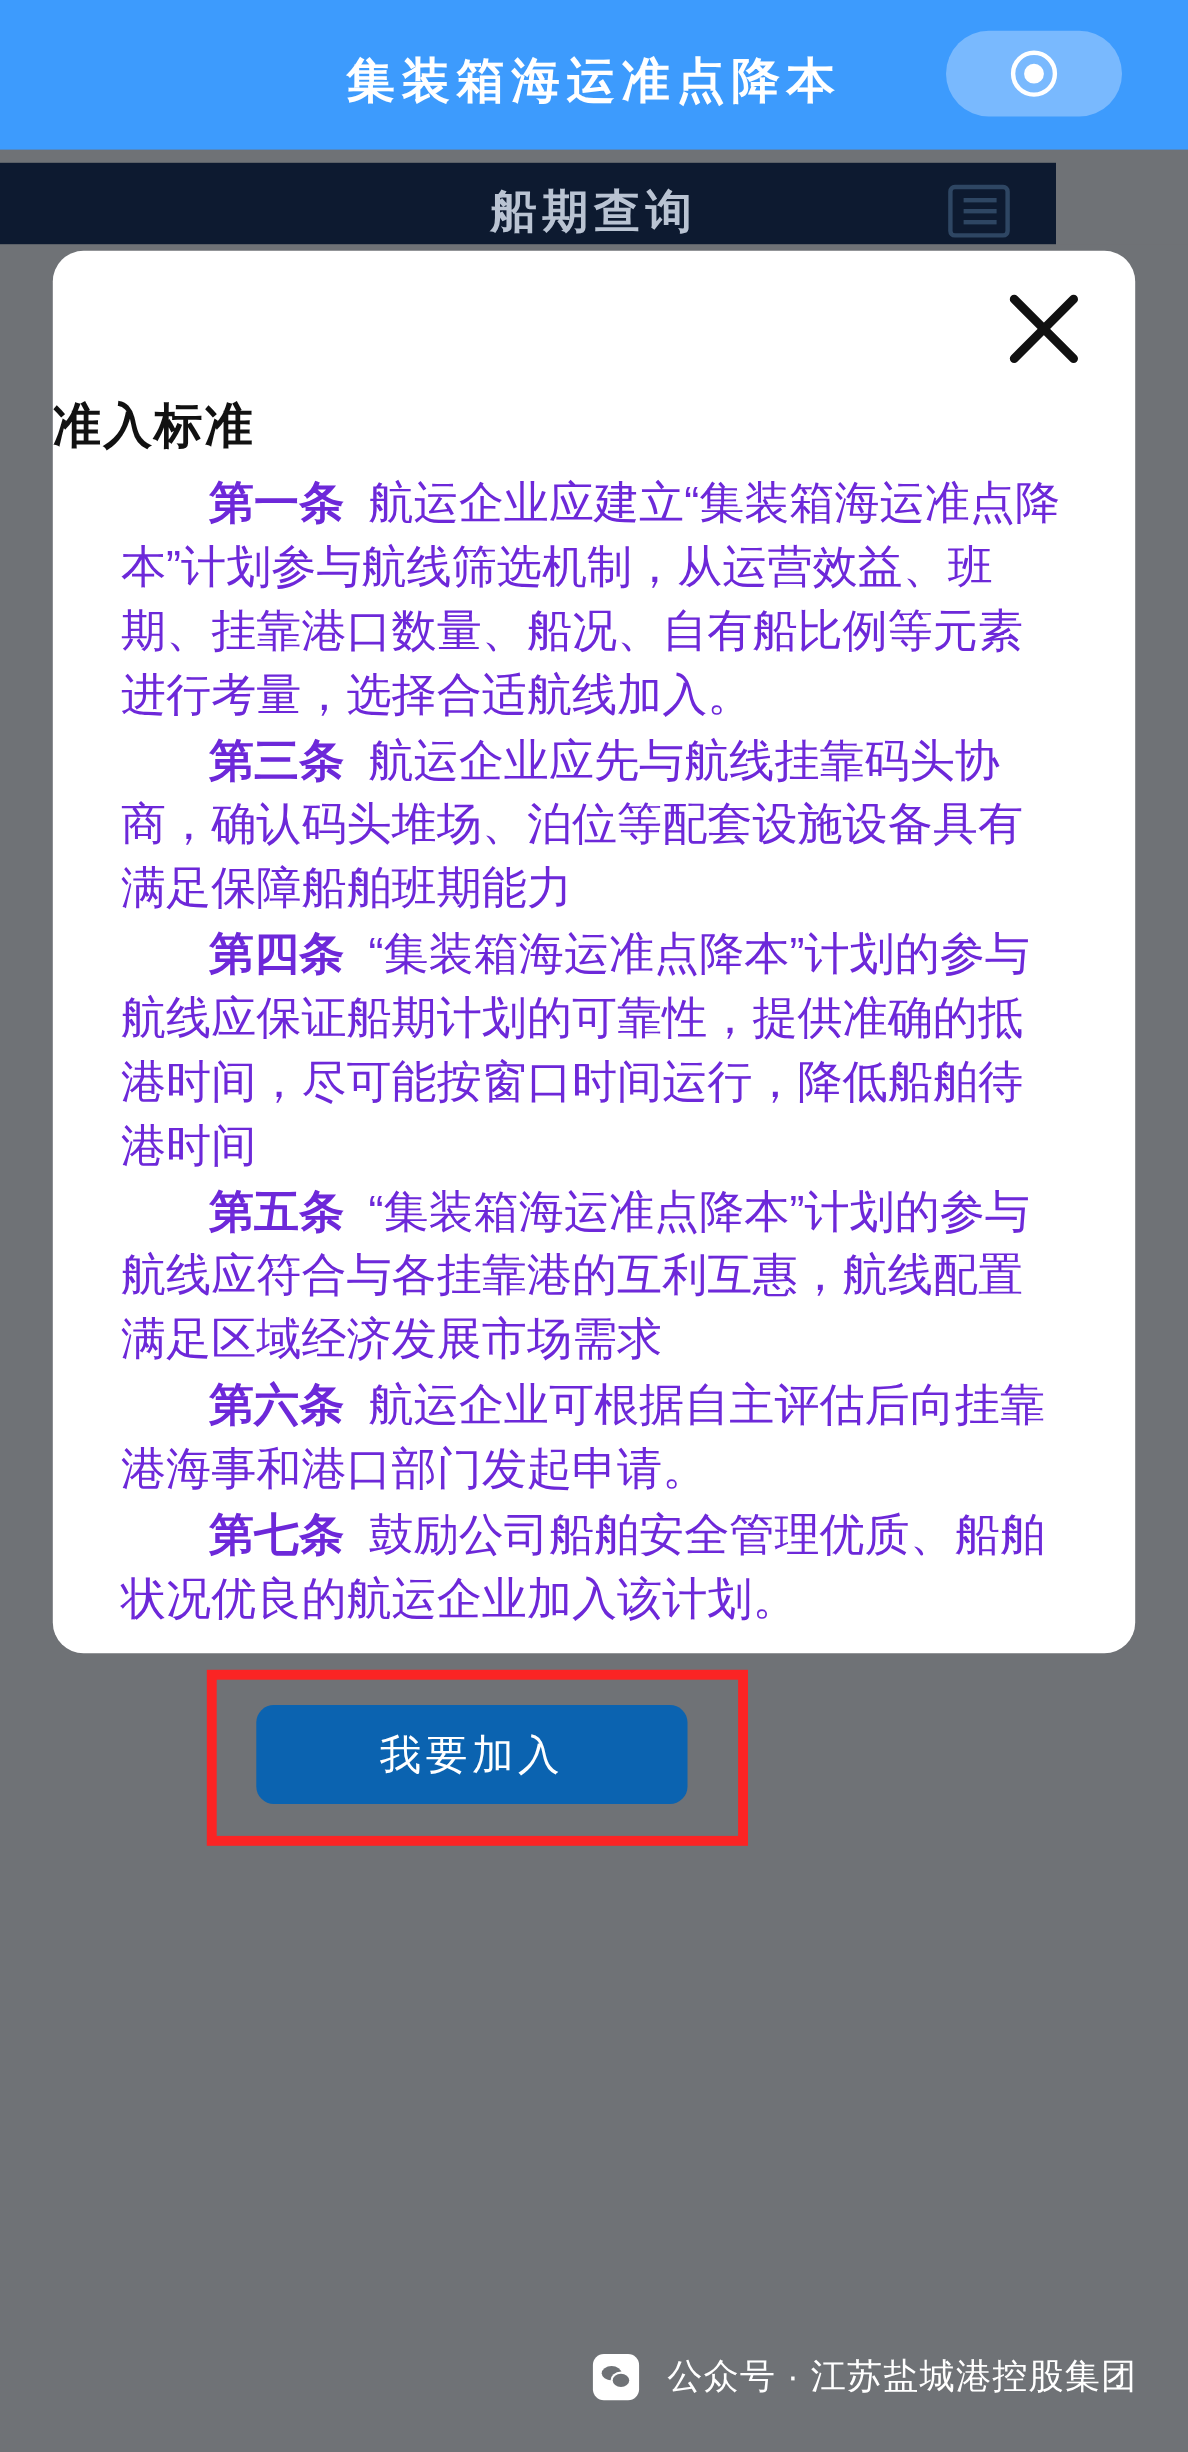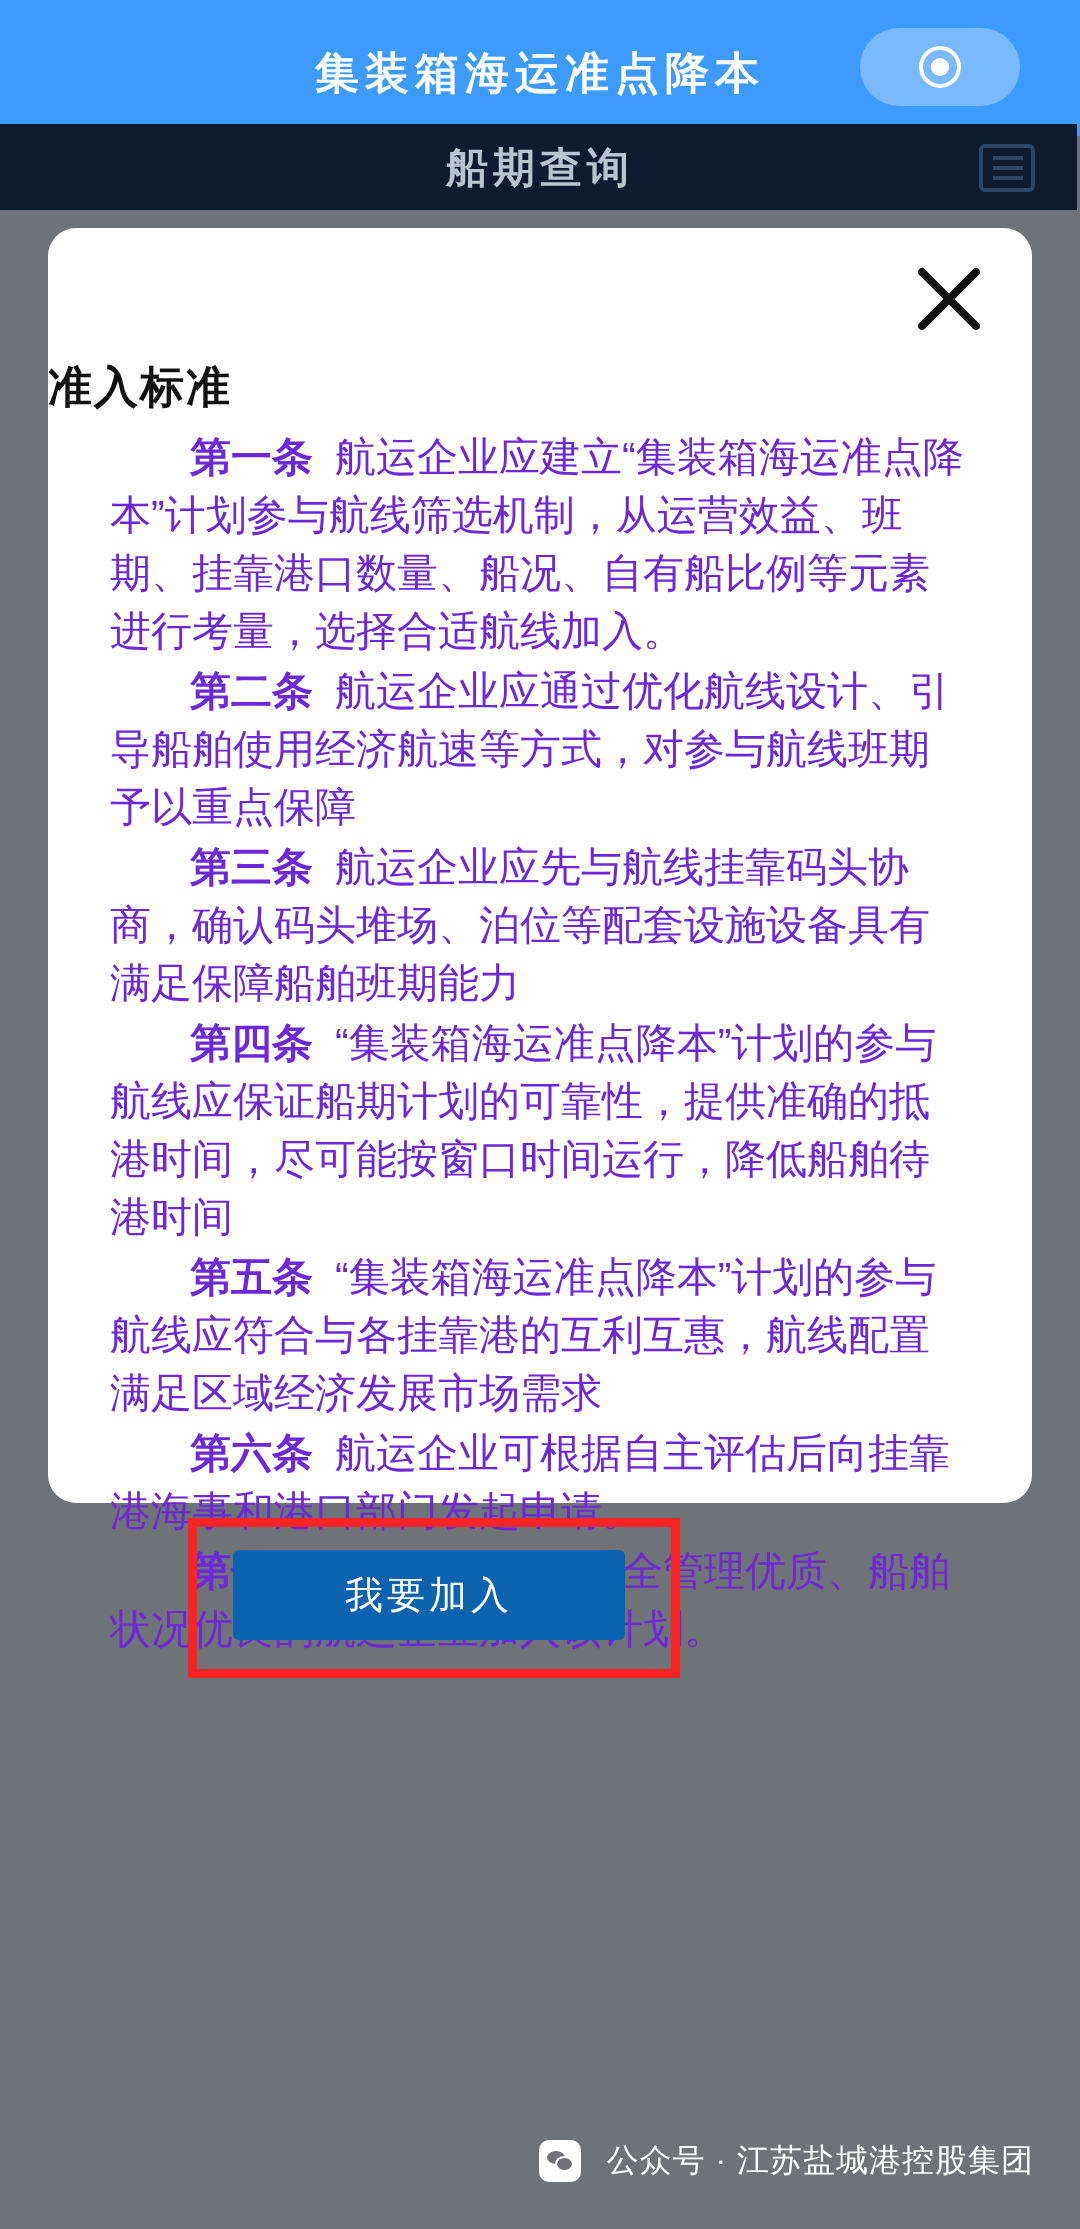--- a/index.html
+++ b/index.html
@@ -59,22 +59,22 @@
     top: 50%; left: 50%;
     transform: translate(-50%, -50%);
     width: 18px; height: 18px;
     border-radius: 50%;
     background: #ffffff;
   }
 
   
   .pagehead {
     position: absolute;
-    top: 124px; left: 0;
-    width: 1077px;
+    top: 148px; left: 0;
+    width: 960px;
     height: 86px;
     background: #0d1a30;
   }
   .pagehead-title {
     position: absolute;
     top: 16px; left: 0;
     width: 1080px;
     text-align: center;
     font-size: 42px;
     font-weight: bold;
@@ -170,21 +170,21 @@
     background: transparent;
   }
   .join-btn {
     position: absolute;
     left: 185px;
     top: 1322px;
     width: 392px;
     height: 90px;
     background: #0b63b0;
     border: none;
-    border-radius: 6px;
+    border-radius: 16px;
     color: #ffffff;
     font-size: 38px;
     font-family: "Liberation Sans", sans-serif;
     letter-spacing: 4px;
     cursor: pointer;
   }
 
   
   .footer {
     position: absolute;
@@ -257,23 +257,20 @@
       </svg>
     </div>
 
     <div class="modal-title">准入标准</div>
 
     <div class="modal-body">
       <p class="clause">
         <b>第一条</b><span class="gap"></span><span>航运企业应建立“集装箱海运准点降本”计划参与航线筛选机制，从运营效益、班期、挂靠港口数量、船况、自有船比例等元素进行考量，选择合适航线加入。</span>
       </p>
       <p class="clause">
-        <b>第二条</b><span class="gap"></span><span>航运企业应通过优化航线设计、引导船舶使用经济航速等方式，对参与航线班期予以重点保障</span>
-      </p>
-      <p class="clause">
         <b>第三条</b><span class="gap"></span><span>航运企业应先与航线挂靠码头协商，确认码头堆场、泊位等配套设施设备具有满足保障船舶班期能力</span>
       </p>
       <p class="clause">
         <b>第四条</b><span class="gap"></span><span>“集装箱海运准点降本”计划的参与航线应保证船期计划的可靠性，提供准确的抵港时间，尽可能按窗口时间运行，降低船舶待港时间</span>
       </p>
       <p class="clause">
         <b>第五条</b><span class="gap"></span><span>“集装箱海运准点降本”计划的参与航线应符合与各挂靠港的互利互惠，航线配置满足区域经济发展市场需求</span>
       </p>
       <p class="clause">
         <b>第六条</b><span class="gap"></span><span>航运企业可根据自主评估后向挂靠港海事和港口部门发起申请。</span>

